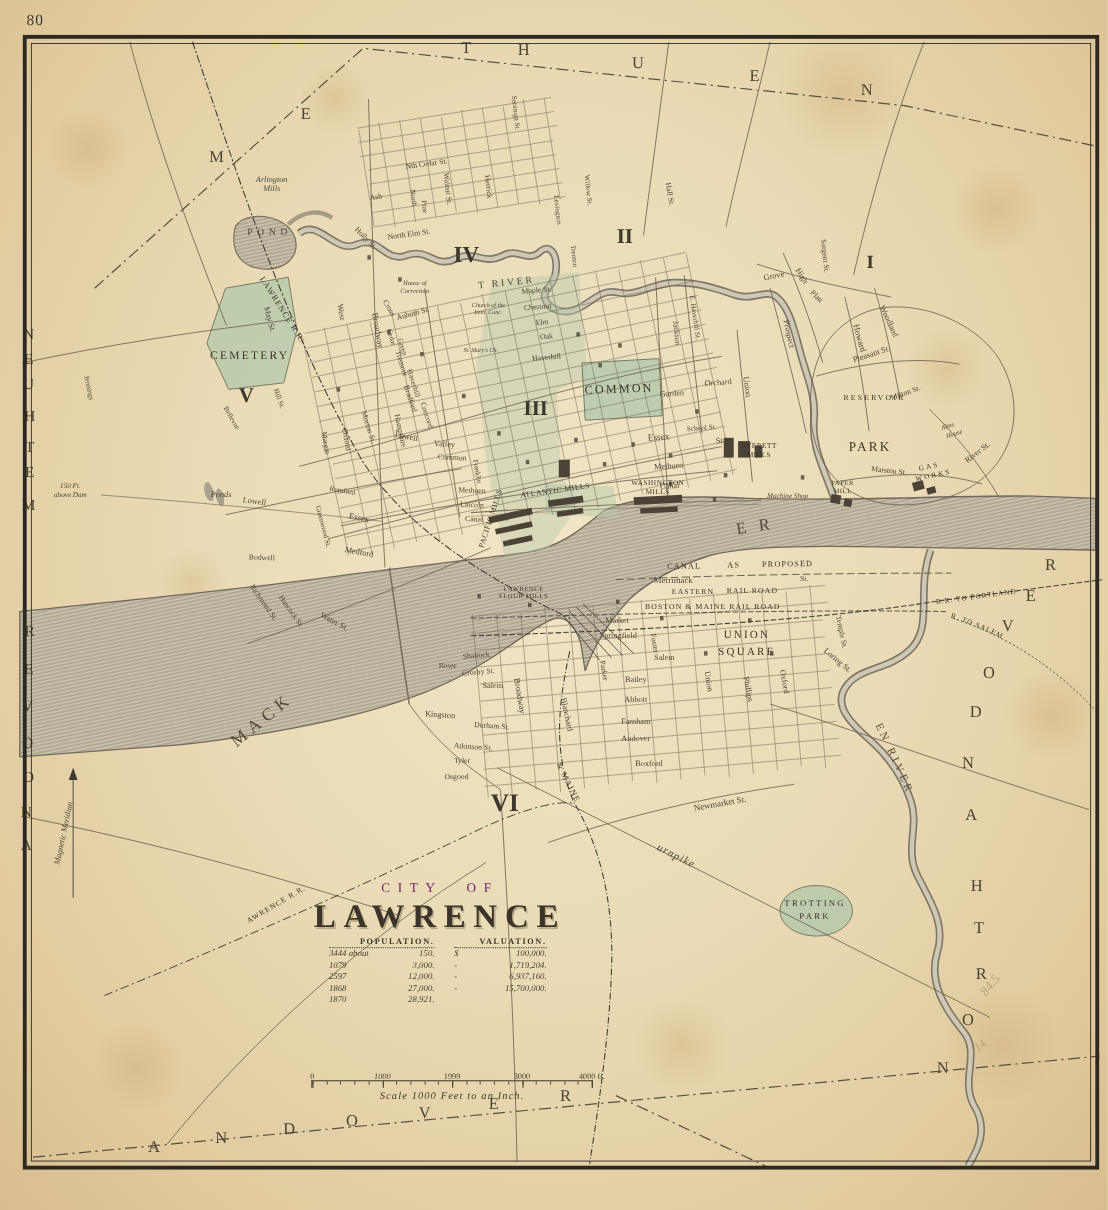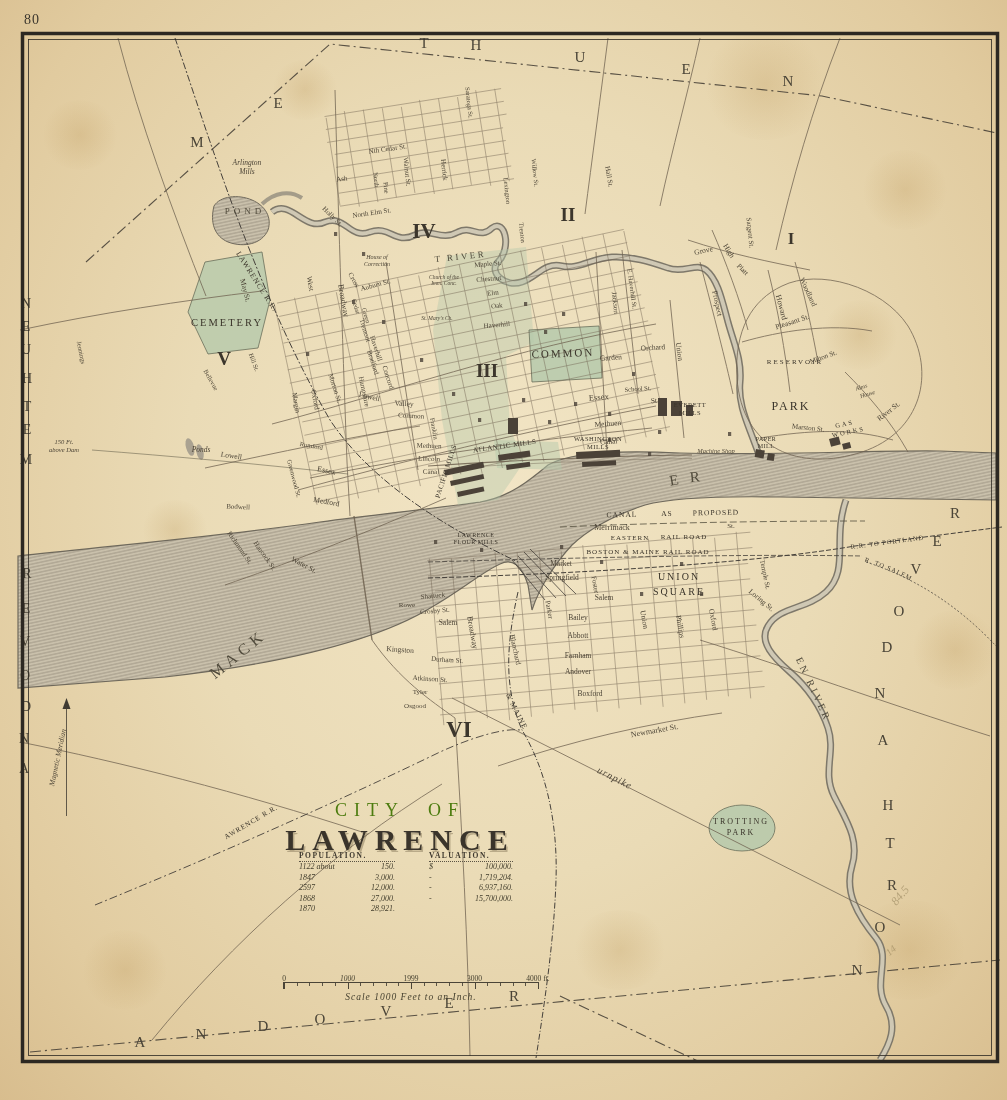--- a/index.html
+++ b/index.html
@@ -16,27 +16,27 @@
   .lb-p{fill:#3b352b;letter-spacing:2px;}
   .lb-s{fill:#4d4537;}
   .lb-n{fill:#4d4537;font-style:italic;}
   .lb-m{fill:#3b352b;letter-spacing:.5px;}
   .lb-rr{fill:#3b352b;letter-spacing:1px;}
   .lb-w{fill:#514b3c;}
   .lb-pencil{fill:rgba(128,110,72,.45);font-style:italic;}
   .overlay{position:absolute;color:#3c372e;}
   #page-number{left:24px;top:12px;font-size:14px;letter-spacing:1px;}
   #title-block{left:285px;top:800px;width:230px;text-align:center;}
-  #title-line1{font-size:18px;letter-spacing:7px;word-spacing:12px;color:#4d7c0f;text-align:center;}
+  #title-line1{font-size:12px;letter-spacing:7px;word-spacing:12px;color:#701a75;text-align:center;}
   #title-line2{font-size:30px;font-weight:bold;letter-spacing:7px;color:#3a342b;
       text-shadow:1.5px 1.5px 0 rgba(95,80,52,.35);margin-top:2px;}
   .stat-col{position:absolute;font-size:8px;}
   #pop-col{left:299px;top:851px;width:96px;}
-  #val-col{left:413px;top:851px;width:84px;margin-left:16px;}
-  .stat-head{font-size:7.5px;letter-spacing:1.5px;text-align:left;
+  #val-col{left:413px;top:851px;width:84px;}
+  .stat-head{font-size:7.5px;letter-spacing:1.5px;text-align:right;
      border-bottom:1px dotted #5a5344;padding-bottom:1px;color:#3e382e;font-weight:bold;}
   .stat-row{display:flex;justify-content:space-between;font-style:italic;
      line-height:10.5px;color:#45402f;}
   #scale-bar{left:283px;top:972px;width:256px;}
   #scale-ruler{position:relative;height:6px;border-left:1px solid #4a4437;border-right:1px solid #4a4437;border-top:1px solid #4a4437;margin-top:10px;}
   .tick{position:absolute;top:0;width:1px;height:6px;background:#4a4437;}
   .tick.minor{height:3px;background:#5a5344;}
   .tick-label{position:absolute;top:-9px;transform:translateX(-50%);font-size:7.5px;color:#45402f;white-space:nowrap;}
   #scale-caption{text-align:center;font-style:italic;font-size:9.5px;margin-top:3px;color:#45402f;letter-spacing:1px;}
 </style>
@@ -518,25 +518,25 @@
 
 <div class="overlay" id="title-block">
   <div id="title-line1">CITY OF</div>
   <div id="title-line2">LAWRENCE</div>
 </div>
 
 <div class="overlay stat-col" id="pop-col">
   <div class="stat-head">POPULATION.</div>
   <div id="pop-rows">
       <div class="stat-row">
-        <span>1122 about</span>
+        <span>3444 about</span>
         <span>150.</span>
       </div>
       <div class="stat-row">
-        <span>1847</span>
+        <span>1079</span>
         <span>3,000.</span>
       </div>
       <div class="stat-row">
         <span>2597</span>
         <span>12,000.</span>
       </div>
       <div class="stat-row">
         <span>1868</span>
         <span>27,000.</span>
       </div>

